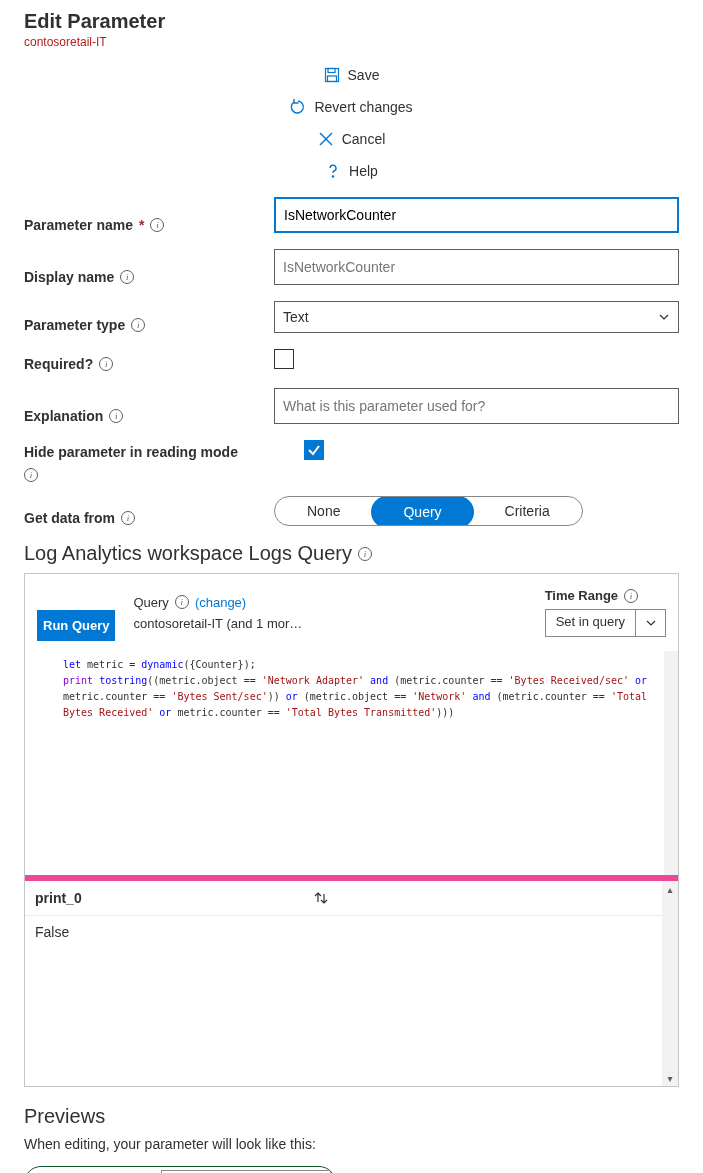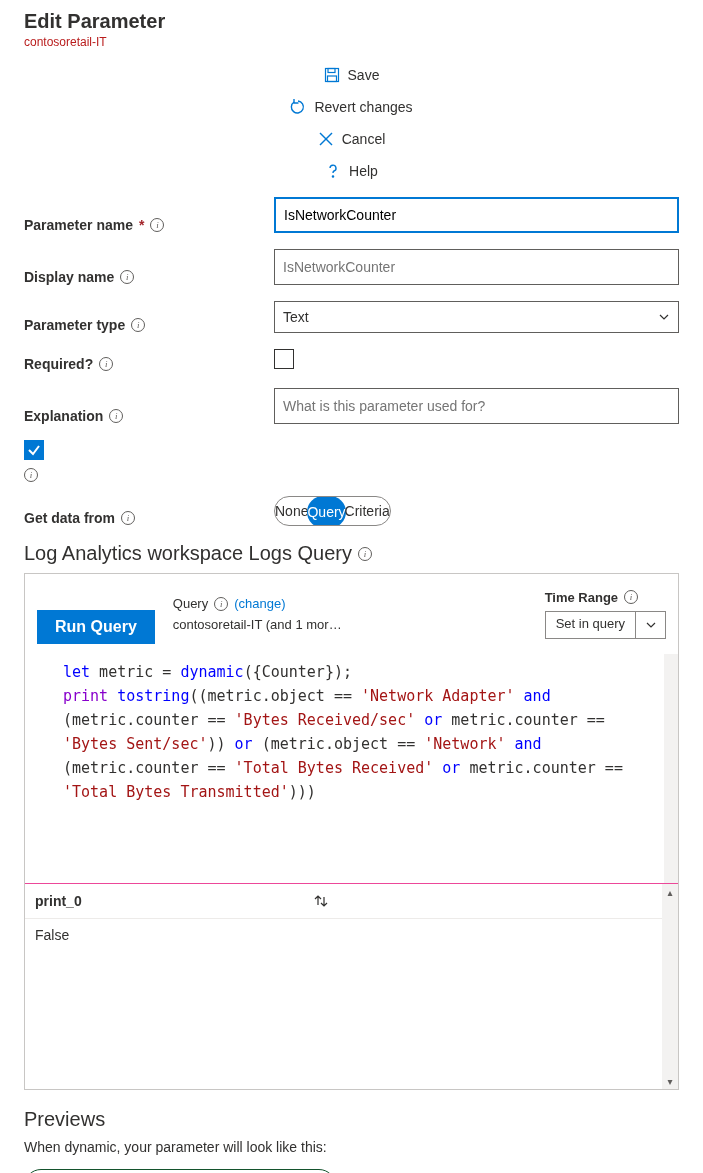--- a/index.html
+++ b/index.html
@@ -36,40 +36,40 @@
   .chk {
     width: 20px; height: 20px; border:1px solid #323130; display:inline-flex;
     align-items:center; justify-content:center; cursor:pointer;
   }
   .chk.checked { background:#0078d4; border-color:#0078d4; color:#fff; }
   .check-svg { width:14px; height:14px; }
   .segctl {
     display:inline-flex; border:1px solid #8a8886; border-radius:16px; overflow:hidden;
     height:30px; align-items:stretch;
   }
-  .segopt { display:flex; align-items:center; padding:0 0; font-size:14px; cursor:pointer; }
+  .segopt { display:flex; align-items:center; padding:0 32px; font-size:14px; cursor:pointer; }
   .segopt.active { background:#0078d4; color:#fff; border-radius:16px; margin:-1px; height:32px; }
   .section-title { font-size: 20px; font-weight: 300; margin: 12px 0 8px 0; display:flex; align-items:center; gap:6px;}
   .querybox { border:1px solid #c8c6c4; }
   .qb-top { display:flex; align-items:center; padding:10px 12px; gap:18px; }
   .runbtn {
-    background:#0078d4; color:#fff; border:none; font-size:16px; font-weight:600;
-    padding: 8px 18px; cursor:pointer; white-space:nowrap;
+    background:#0078d4; color:#fff; border:none; font-size:13px; font-weight:600;
+    padding: 8px 6px; cursor:pointer; white-space:nowrap;
   }
   .qb-meta { flex:0 0 auto; display:flex; flex-direction:column; gap:6px; font-size:13px; }
   .qb-meta .toprow { display:flex; align-items:center; gap:6px;}
   .link { color:#0078d4; cursor:pointer; }
   .timerange { display:flex; flex-direction:column; gap:6px; margin-left:auto;}
   .timerange .combo { display:flex; border:1px solid #8a8886; height:28px; }
   .timerange .combo span { padding:4px 10px; font-size:13px; }
   .timerange .combo .caret { border-left:1px solid #8a8886; width:30px; display:flex; align-items:center; justify-content:center;}
   .code {
-    font-family: Consolas, Menlo, monospace; font-size: 15px; padding: 6px 10px 6px 38px;
+    font-family: Consolas, Menlo, monospace; font-size: 10px; padding: 6px 10px 6px 38px;
     line-height: 1.6; white-space: pre-wrap; word-break: break-word;
-    min-height: 230px; border-bottom: 1px solid #ec4899; position:relative;
+    min-height: 230px; border-bottom: 6px solid #ec4899; position:relative;
   }
   .code .scrollhint { position:absolute; right:0; top:0; bottom:0; width:14px; background:#f3f2f1;}
   .kw-let { color:#0000ff; }
   .kw-dyn { color:#0000ff; }
   .kw-print { color:#8800cc; }
   .str { color:#a31515; }
   .ident { color:#323130; }
   .resulthdr {
     display:flex; align-items:center; justify-content:flex-start; gap: 230px;
     padding:8px 10px; border-bottom:1px solid #edebe9; font-weight:600; font-size:14px;
@@ -185,20 +185,23 @@
       <span>Explanation</span>
       <span class="info-icon">i</span>
     </div>
     <div class="fcontrol">
       <input type="text" class="txt" placeholder="What is this parameter used for?" style="">
     </div>
   </div>
 
   
   <div class="formrow">
+    <div class="flabel" style="width:280px">
+      <span>Hide parameter in reading mode</span>
+    </div>
     <div>
       <div class="chk checked">
         <svg class="check-svg" viewBox="0 0 14 14" fill="none" stroke="#fff" stroke-width="2">
             <path d="M2 7 L6 11 L12 3"></path>
           </svg>
       </div>
     </div>
   </div>
   <div style="margin:-10px 0 14px 0;">
     <span class="info-icon">i</span>
@@ -271,18 +274,18 @@
       </div>
       <div class="scrollbar-v">
         <div class="scroll-arrow top">▴</div>
         <div class="scroll-arrow bot">▾</div>
       </div>
     </div>
   </div>
 
   
   <div class="preview-title">Previews</div>
-  <div class="preview-desc">When dynamic, your parameter will look like this:</div>
+  <div class="preview-desc">When editing, your parameter will look like this:</div>
   <div class="preview-pill">
     <span class="plabel">IsNetworkCounter:</span>
     <span class="pval">False</span>
   </div>
 </div>
 
 </body></html>

